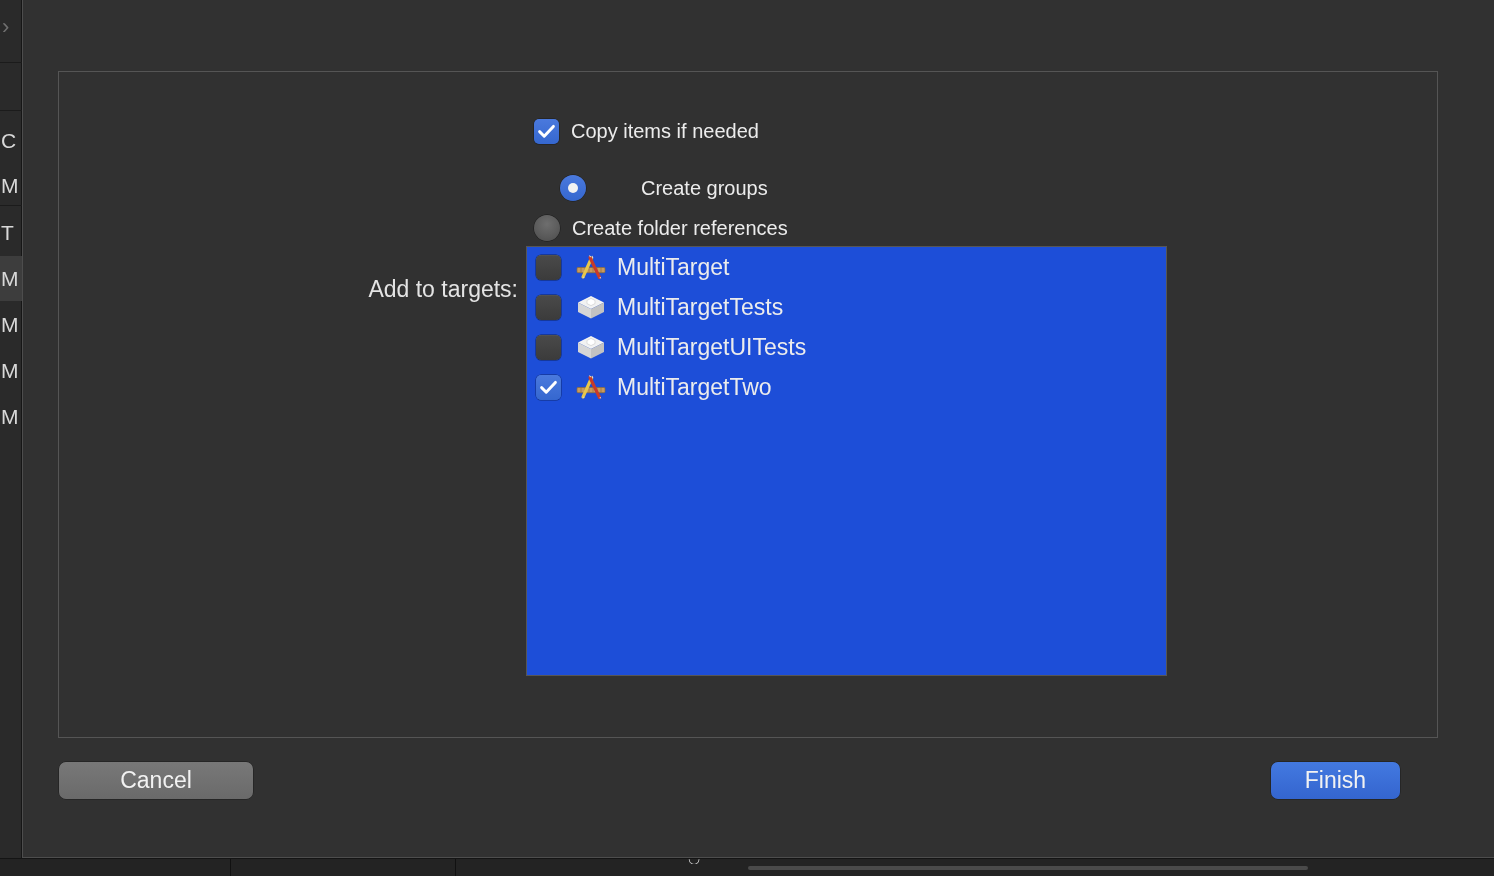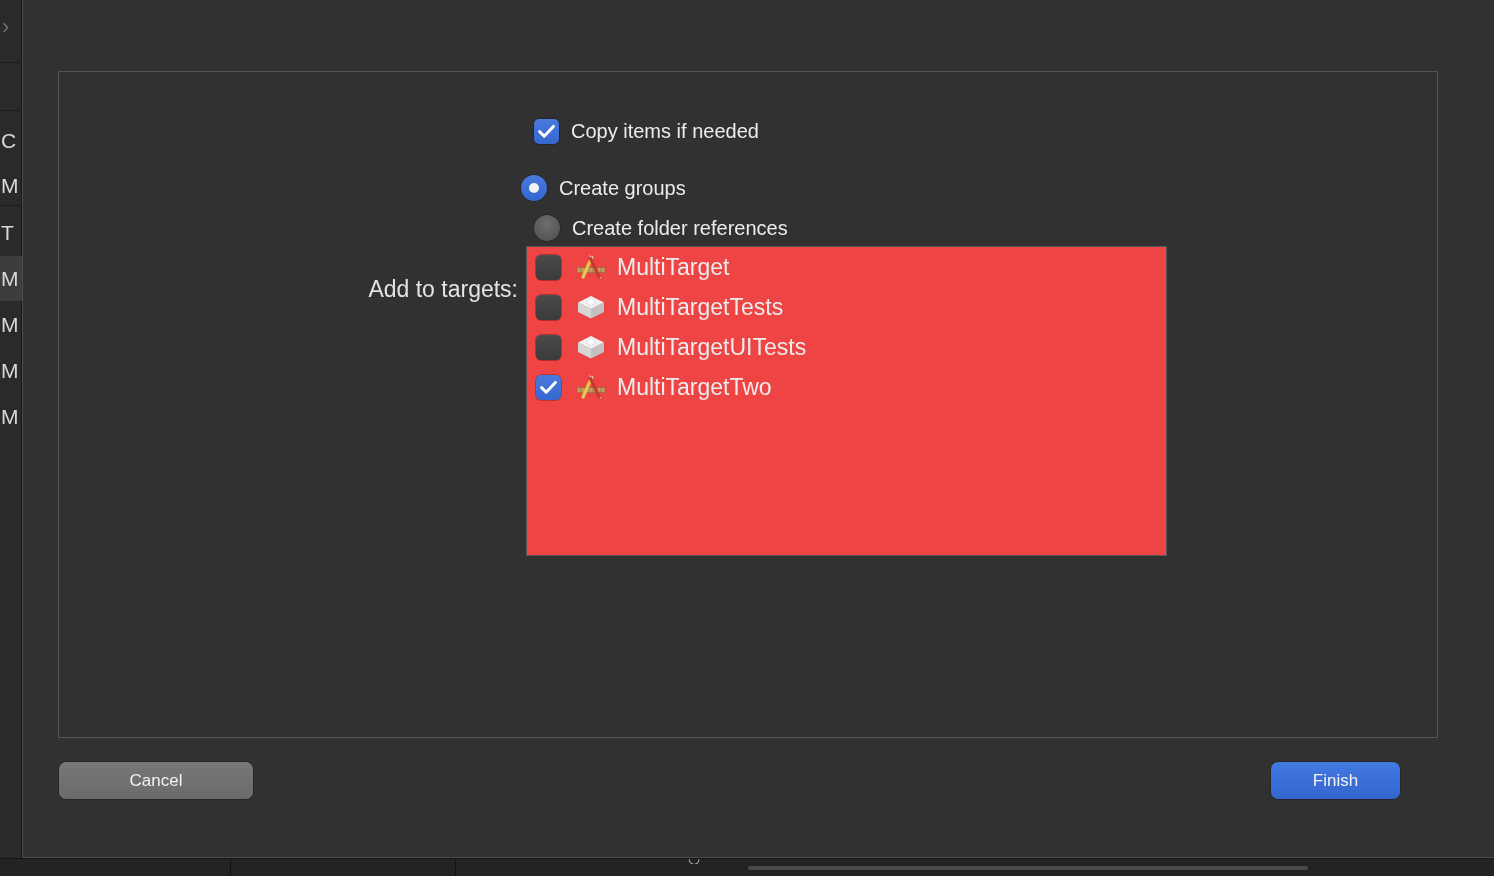--- a/index.html
+++ b/index.html
@@ -83,21 +83,21 @@
     position: absolute; width: 330px; text-align: right;
     color: #e4e4e4; font-size: 23px; white-space: nowrap;
   }
   .lbl-destination { left: 165px; top: 120px; }
   .lbl-added { left: 165px; top: 176px; }
   .lbl-targets { left: 165px; top: 276px; }
 
   
   .ctl-row { position: absolute; display: flex; align-items: center; }
   .row-copy { left: 511px; top: 119px; }
-  .row-groups { left: 498px; top: 175px; }
+  .row-groups { left: 537px; top: 175px; gap: 43px; }
   .row-refs { left: 511px; top: 215px; }
 
   .ctl-text {
     color: #ececec; font-size: 20px; white-space: nowrap; margin-left: 12px;
   }
 
   
   .checkbox {
     width: 25px; height: 25px; border-radius: 5px; flex: 0 0 auto;
     position: relative;
@@ -126,42 +126,42 @@
     content: ""; position: absolute; left: 8px; top: 8px;
     width: 10px; height: 10px; border-radius: 50%; background: #f2f2f2;
   }
   .radio.off {
     background: radial-gradient(circle at 50% 35%, #6e6e6e 0%, #5a5a5a 60%, #4b4b4b 100%);
     box-shadow: 0 0 0 .5px rgba(0,0,0,.5);
   }
 
   
   .targets-box {
-    position: absolute; left: 503px; top: 246px; width: 641px; height: 310px;
-    background: #ef4444;
+    position: absolute; left: 503px; top: 246px; width: 641px; height: 430px;
+    background: #1d4ed8;
     border: 1px solid #565656;
     overflow: hidden;
   }
   .target-row {
     display: flex; align-items: center;
     height: 40px; padding-left: 9px;
   }
   .target-name {
     color: #ececec; font-size: 23px; white-space: nowrap; margin-left: 10px;
   }
   .target-icon {
     width: 32px; height: 28px; flex: 0 0 auto; margin-left: 14px;
     display: block;
   }
 
   
   .btn {
     position: absolute; border: none; cursor: default;
     font-family: "Liberation Sans", sans-serif;
-    font-size: 17px; color: #f2f2f2;
+    font-size: 23px; color: #f2f2f2;
     border-radius: 7px;
     display: flex; align-items: center; justify-content: center;
   }
   .btn-cancel {
     left: 36px; top: 762px; width: 194px; height: 37px;
     background: linear-gradient(180deg, #787878 0%, #6a6a6a 100%);
     box-shadow: 0 0 0 .5px rgba(0,0,0,.45);
   }
   .btn-finish {
     left: 1248px; top: 762px; width: 129px; height: 37px;

